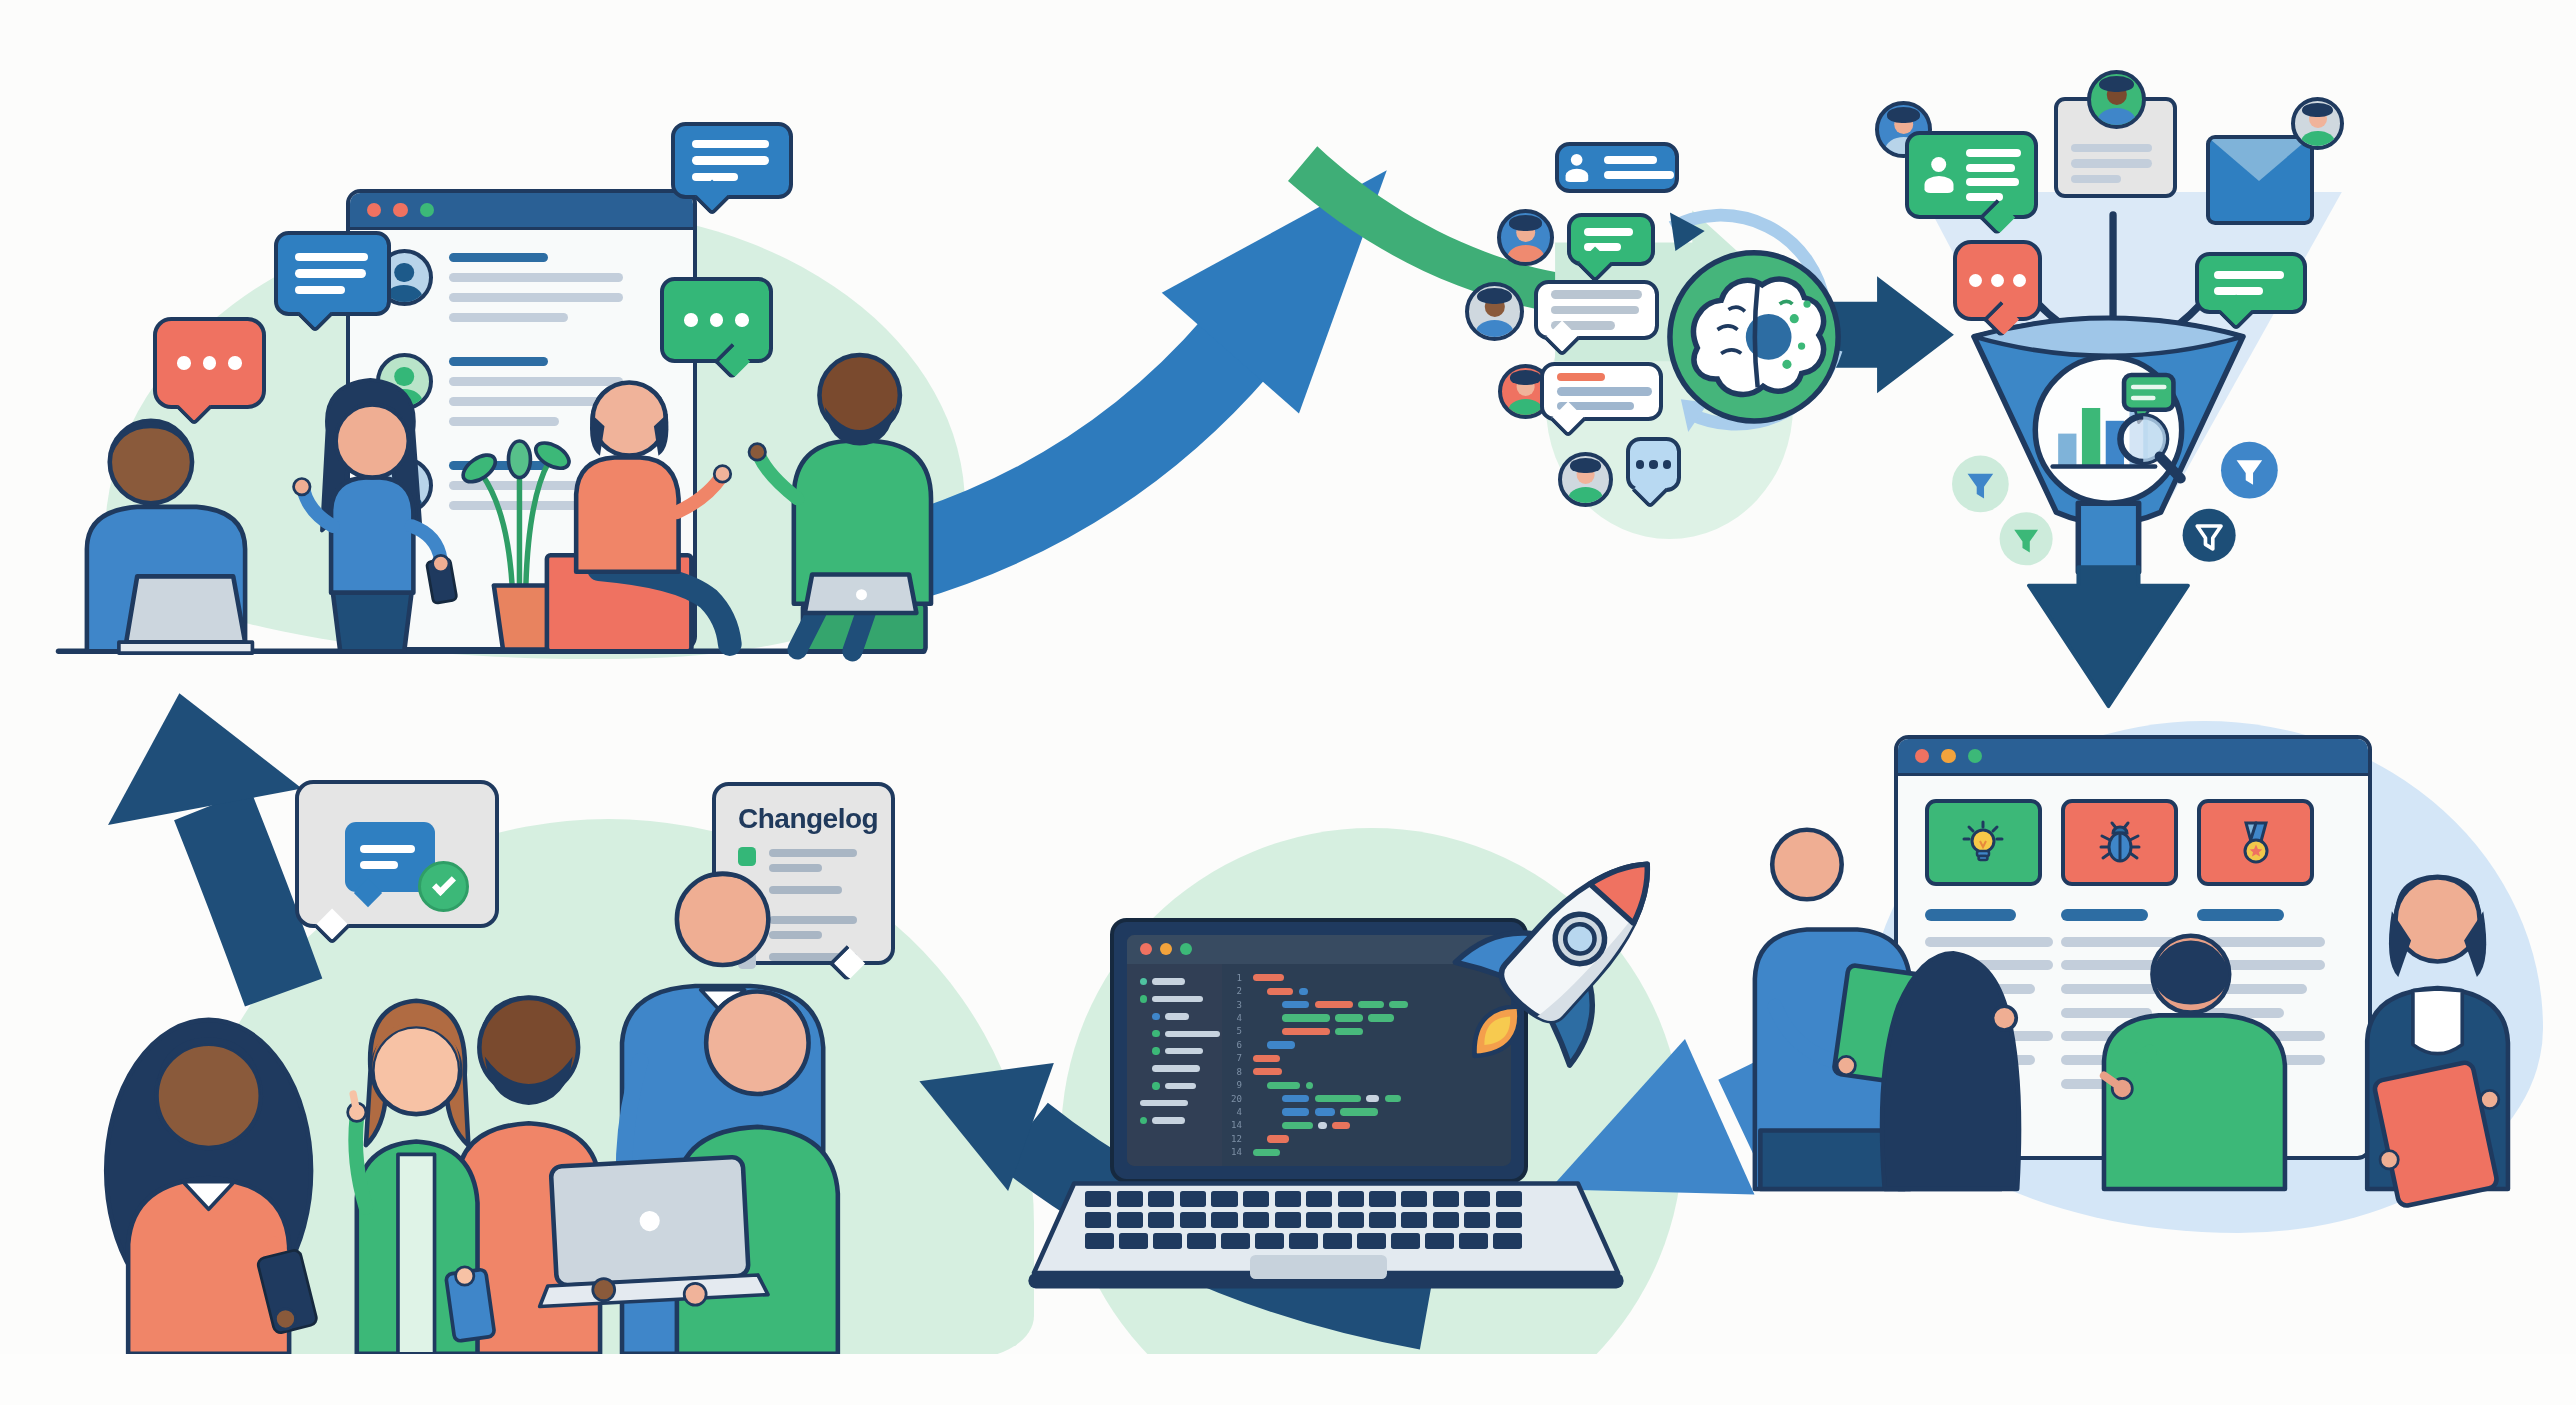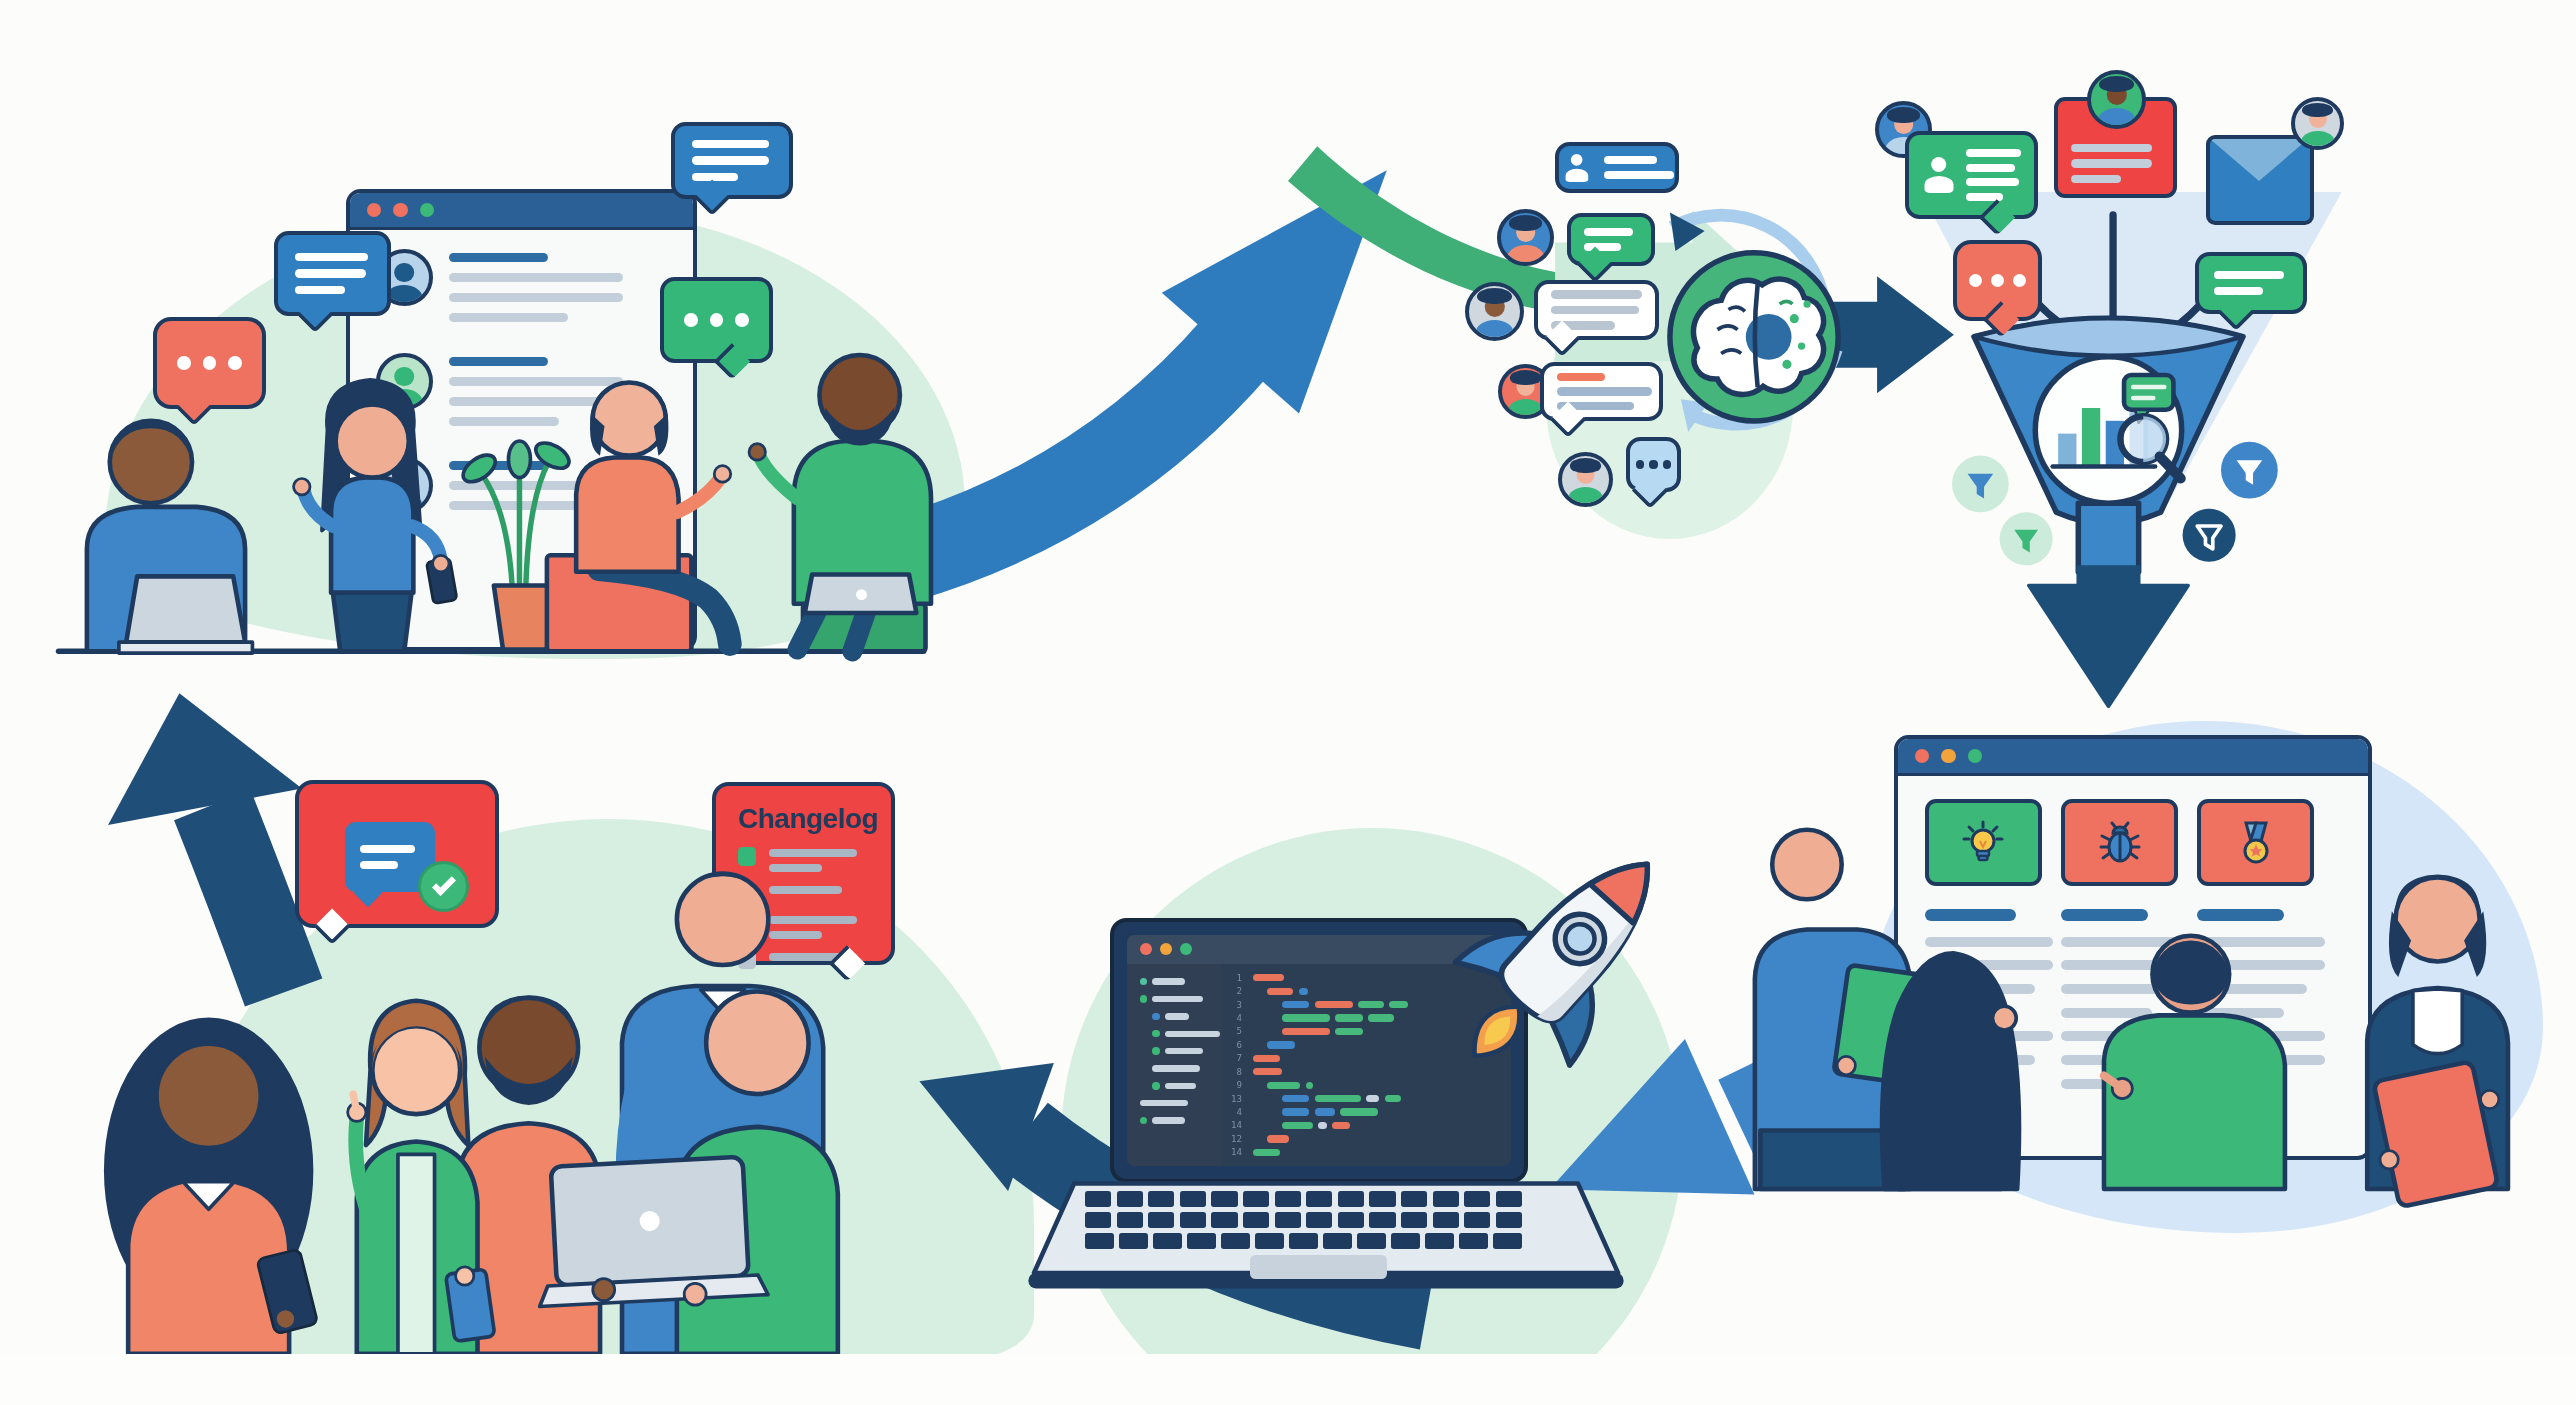--- a/index.html
+++ b/index.html
@@ -33,21 +33,21 @@
   .bub .ph.bluegray{background:#9fb6ce}
   .ph.blue{background:#2d6da3}
   .dotsrow{display:flex;gap:12px;justify-content:center;align-items:center}
   .bdot{width:13.7px;height:13.7px;border-radius:50%;background:#fff;flex:none}
   .bub.lblue .bdot{width:8.2px;height:8.2px;background:#1f3a5f}
   .tail{position:absolute;bottom:-15.6px;left:24px;width:25.6px;height:25.6px;transform:rotate(-45deg);
         background:inherit;border-left:4.6px solid #1f3a5f;border-bottom:4.6px solid #1f3a5f;border-bottom-left-radius:5.5px}
   .tail.r{left:auto;right:24px;transform:rotate(-135deg);border-bottom-left-radius:0;border-top-left-radius:5.5px;
           border-left:none;border-bottom:none;border-top:4.6px solid #1f3a5f;border-right:4.6px solid #1f3a5f}
   
-  .card{position:absolute;background:#ef4444;border:4.6px solid #1f3a5f;border-radius:14.6px}
+  .card{position:absolute;background:#e5e5e5;border:4.6px solid #1f3a5f;border-radius:14.6px}
   .picon{position:relative;width:33px;height:40px;flex:none}
   .picon::before{content:"";position:absolute;left:50%;top:1.8px;transform:translateX(-50%);width:15.6px;height:15.6px;border-radius:50%;background:#fff}
   .picon::after{content:"";position:absolute;left:50%;bottom:1.8px;transform:translateX(-50%);width:29px;height:17.4px;border-radius:50% 50% 20% 20%;background:#fff}
   
   .bcol{position:absolute;width:117px}
   .bcard{height:87px;border:4.6px solid #1f3a5f;border-radius:11px;display:flex;align-items:center;justify-content:center}
   .bcard.green{background:#3cb878}.bcard.coral{background:#ef7261}
   .bcol .hwrap{margin:23px 0 15.6px;display:flex;flex-direction:column}
   .bcol .hwrap .ph{height:12px;border-radius:6.4px}
   .bcol .lwrap{display:flex;flex-direction:column;gap:13.7px}
@@ -600,21 +600,21 @@
           <span class="ind" style="width: 0px;"></span>
           <span class="seg c" style="width: 29px;"></span>
         </div>
         <div class="code-row">
           <span class="num">9</span>
           <span class="ind" style="width: 14.6px;"></span>
           <span class="seg g" style="width: 33px;"></span>
           <span class="seg g" style="width: 7.3px;"></span>
         </div>
         <div class="code-row">
-          <span class="num">13</span>
+          <span class="num">20</span>
           <span class="ind" style="width: 29px;"></span>
           <span class="seg b" style="width: 27.4px;"></span>
           <span class="seg g" style="width: 46px;"></span>
           <span class="seg w" style="width: 12.8px;"></span>
           <span class="seg g" style="width: 16.5px;"></span>
         </div>
         <div class="code-row">
           <span class="num">4</span>
           <span class="ind" style="width: 29px;"></span>
           <span class="seg b" style="width: 27.4px;"></span>

